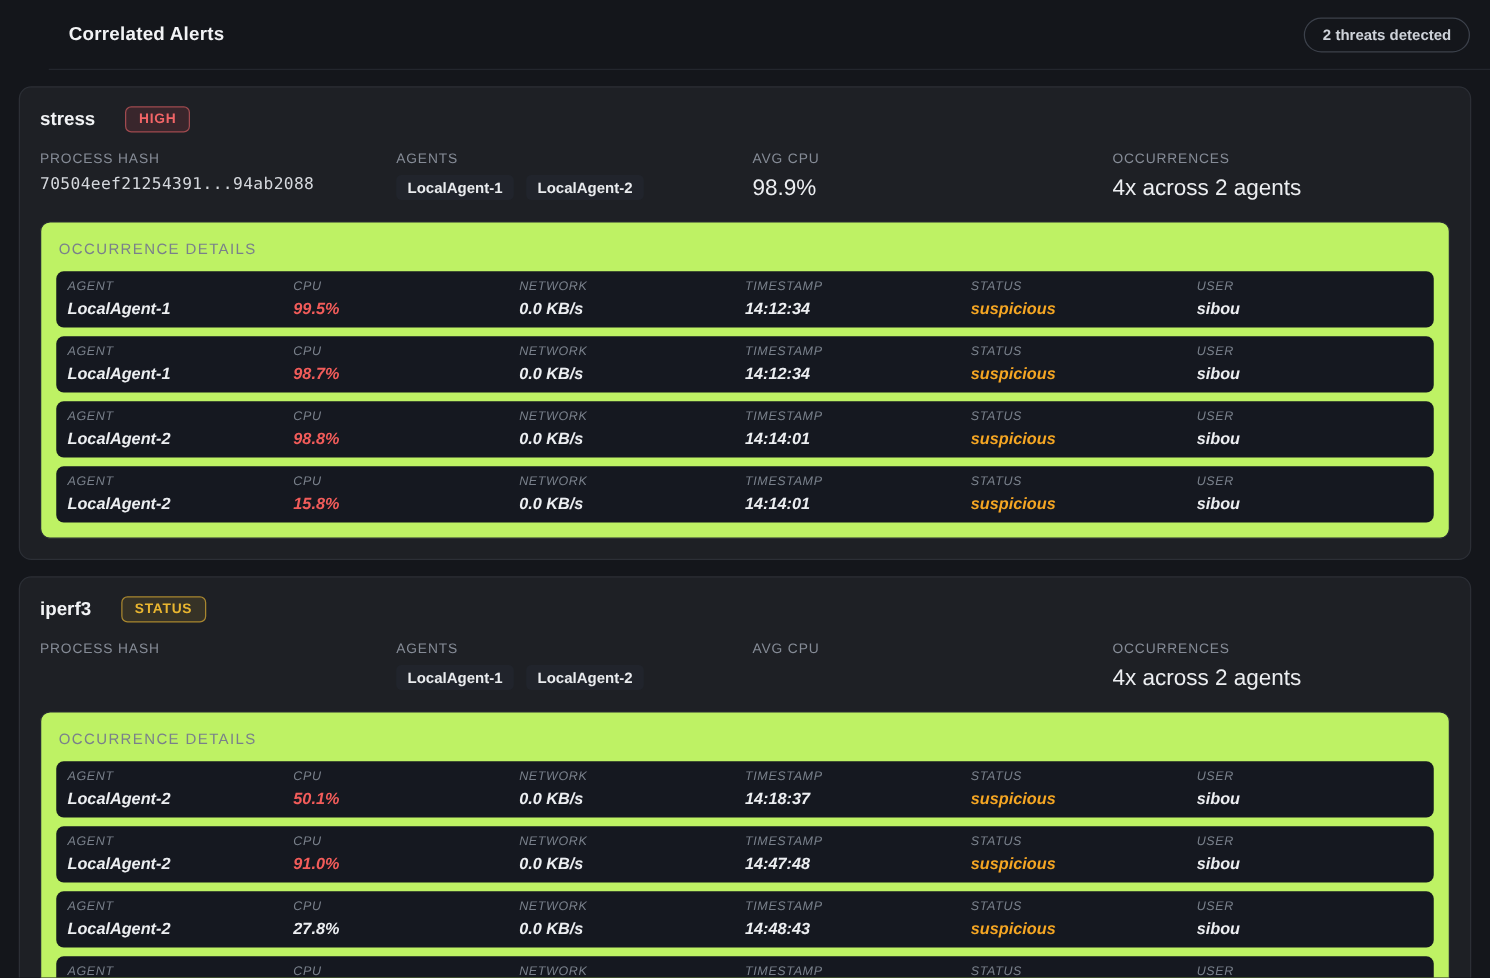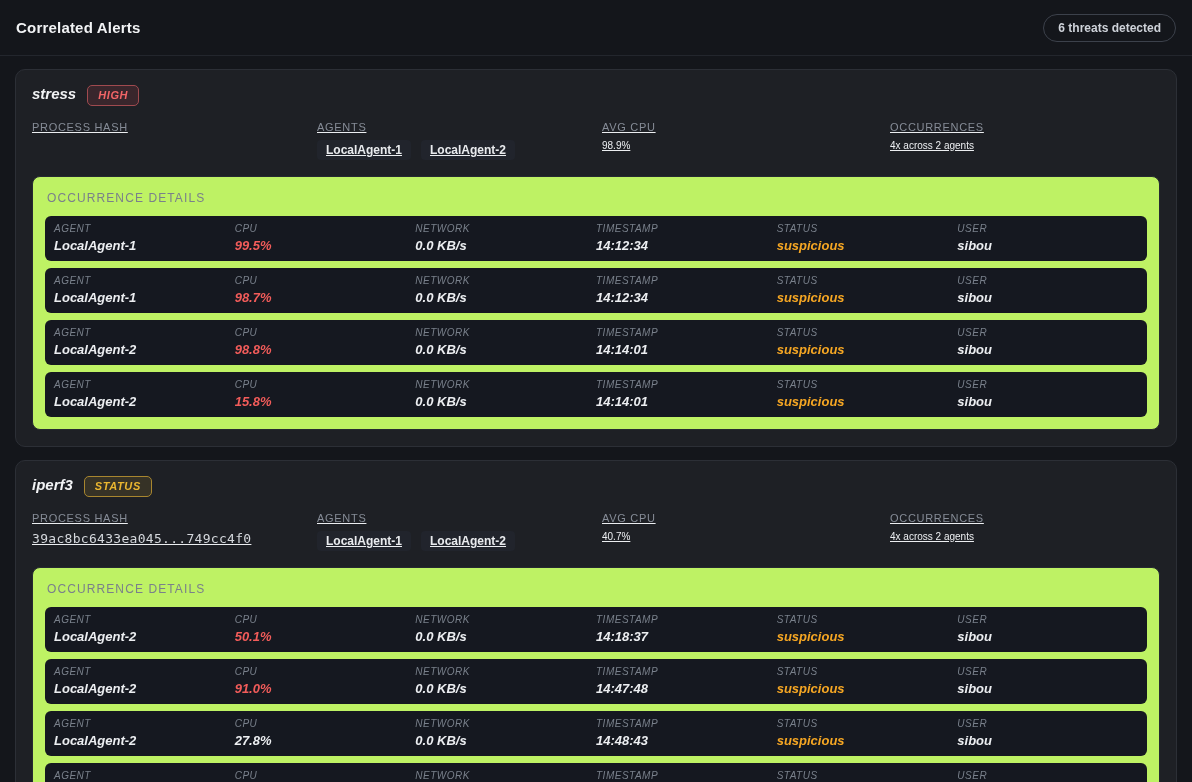--- a/index.html
+++ b/index.html
@@ -8,60 +8,61 @@
     background:#14161b;
     font-family:"Liberation Sans", sans-serif;
     color:#eceef1;
   }
   
   .topbar {
     height:56px;
     display:flex; align-items:center; justify-content:space-between;
     padding:0 16px;
     border-bottom:1px solid #23262d;
+    margin-left:39px;
   }
   .topbar h1 { font-size:15px; font-weight:700; color:#f2f3f5; letter-spacing:.2px; }
   .threat-pill {
     font-size:12px; font-weight:600; color:#ced2d9;
     border:1px solid #3c414b; border-radius:999px;
     padding:6px 14px; background:transparent;
   }
   
   .main { padding:13px 15px 14px; }
   .card {
     background:#1e2025;
     border:1px solid #2c2f36;
     border-radius:10px;
     padding:15px 16px 16px;
     margin-bottom:13px;
   }
-  .card-head { display:flex; align-items:flex-start; gap:11px; margin-bottom:15px;font-style:italic; }
+  .card-head { display:flex; align-items:center; gap:24px; margin-bottom:15px; }
   .card-head .pname { font-size:15px; font-weight:700; color:#f2f3f5; }
   .sev {
     font-size:11px; font-weight:700; letter-spacing:.6px;
     padding:3px 10px 4px; border-radius:5px; display:inline-block;
   }
   .sev.high   { color:#f26567; background:rgba(242,85,90,.13);  border:1px solid #a04a4f; }
   .sev.medium { color:#eab630; background:rgba(234,182,48,.12); border:1px solid #a8862f; }
   
-  .meta { display:grid; grid-template-columns:285px 285px 288px 1fr;text-decoration:underline; }
+  .meta { display:grid; grid-template-columns:285px 285px 288px 1fr; }
   .lbl {
     font-size:11px; color:#868c97; letter-spacing:.7px;
     margin-bottom:7px; font-weight:400;
   }
   .hash {
     font-family:"DejaVu Sans Mono", monospace;
     font-size:13px; color:#d5d8dd; letter-spacing:.3px;
   }
   .chips { display:flex; gap:10px; }
   .chip {
     font-size:12px; font-weight:700; color:#e9ebee;
     background:#21242c; border-radius:4px; padding:3px 9px;
   }
-  .mval { font-size:10px; color:#eceef1; }
+  .mval { font-size:18px; color:#eceef1; }
   
   .panel {
     margin-top:16px;
     background:#bef264;
     border:1px solid #262a31;
     border-radius:8px;
     padding:12px;
   }
   .panel-title {
     font-size:12px; color:#7a808b; letter-spacing:1.1px;
@@ -77,34 +78,35 @@
   .clbl { font-size:10px; color:#79808b; letter-spacing:.5px; margin-bottom:4px; }
   .cval { font-size:13px; font-weight:700; color:#eceef1; }
   .cval.hot { color:#f25c5a; }
   .cval.status { color:#f5a623; }
 </style>
 </head>
 <body>
 
 <header class="topbar">
   <h1>Correlated Alerts</h1>
-  <span class="threat-pill">6 threats detected</span>
+  <span class="threat-pill">2 threats detected</span>
 </header>
 
 <div class="main">
 
   <section class="card">
     <div class="card-head">
       <span class="pname">stress</span>
       <span class="sev high">HIGH</span>
     </div>
 
     <div class="meta">
       <div>
         <div class="lbl">PROCESS HASH</div>
+        <div class="hash">70504eef21254391...94ab2088</div>
       </div>
       <div>
         <div class="lbl">AGENTS</div>
         <div class="chips">
           <span class="chip">LocalAgent-1</span>
           <span class="chip">LocalAgent-2</span>
         </div>
       </div>
       <div>
         <div class="lbl">AVG CPU</div>
@@ -231,32 +233,30 @@
 
   <section class="card">
     <div class="card-head">
       <span class="pname">iperf3</span>
       <span class="sev medium">STATUS</span>
     </div>
 
     <div class="meta">
       <div>
         <div class="lbl">PROCESS HASH</div>
-        <div class="hash">39ac8bc6433ea045...749cc4f0</div>
       </div>
       <div>
         <div class="lbl">AGENTS</div>
         <div class="chips">
           <span class="chip">LocalAgent-1</span>
           <span class="chip">LocalAgent-2</span>
         </div>
       </div>
       <div>
         <div class="lbl">AVG CPU</div>
-        <div class="mval">40.7%</div>
       </div>
       <div>
         <div class="lbl">OCCURRENCES</div>
         <div class="mval">4x across 2 agents</div>
       </div>
     </div>
 
     <div class="panel">
       <div class="panel-title">OCCURRENCE DETAILS</div>
 

